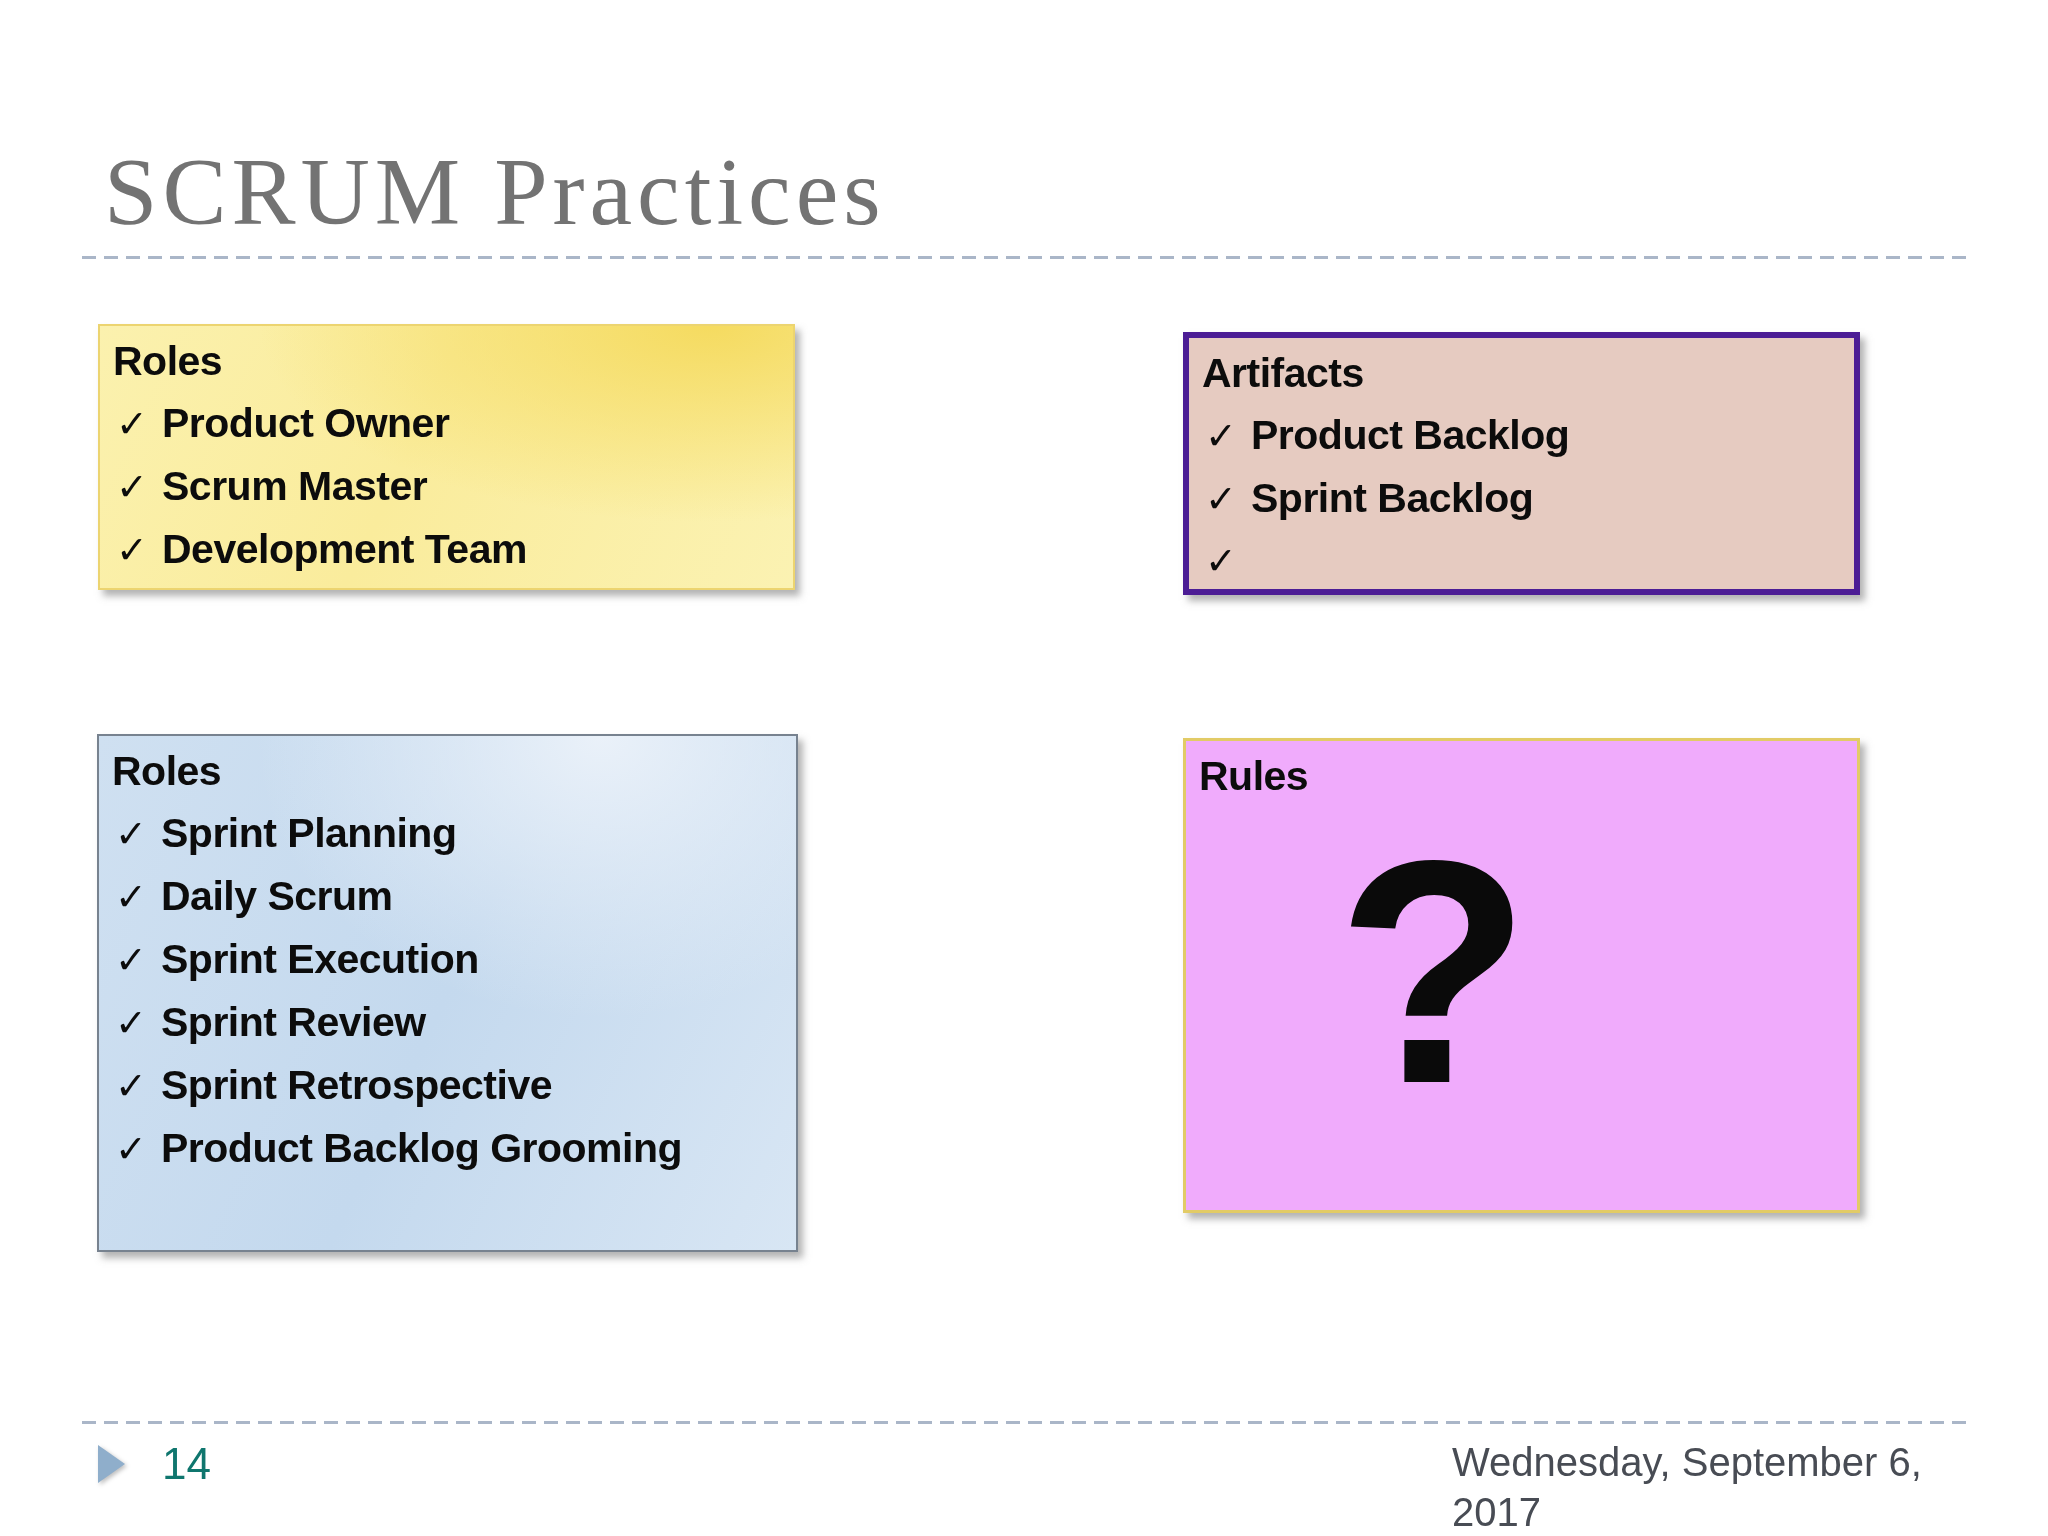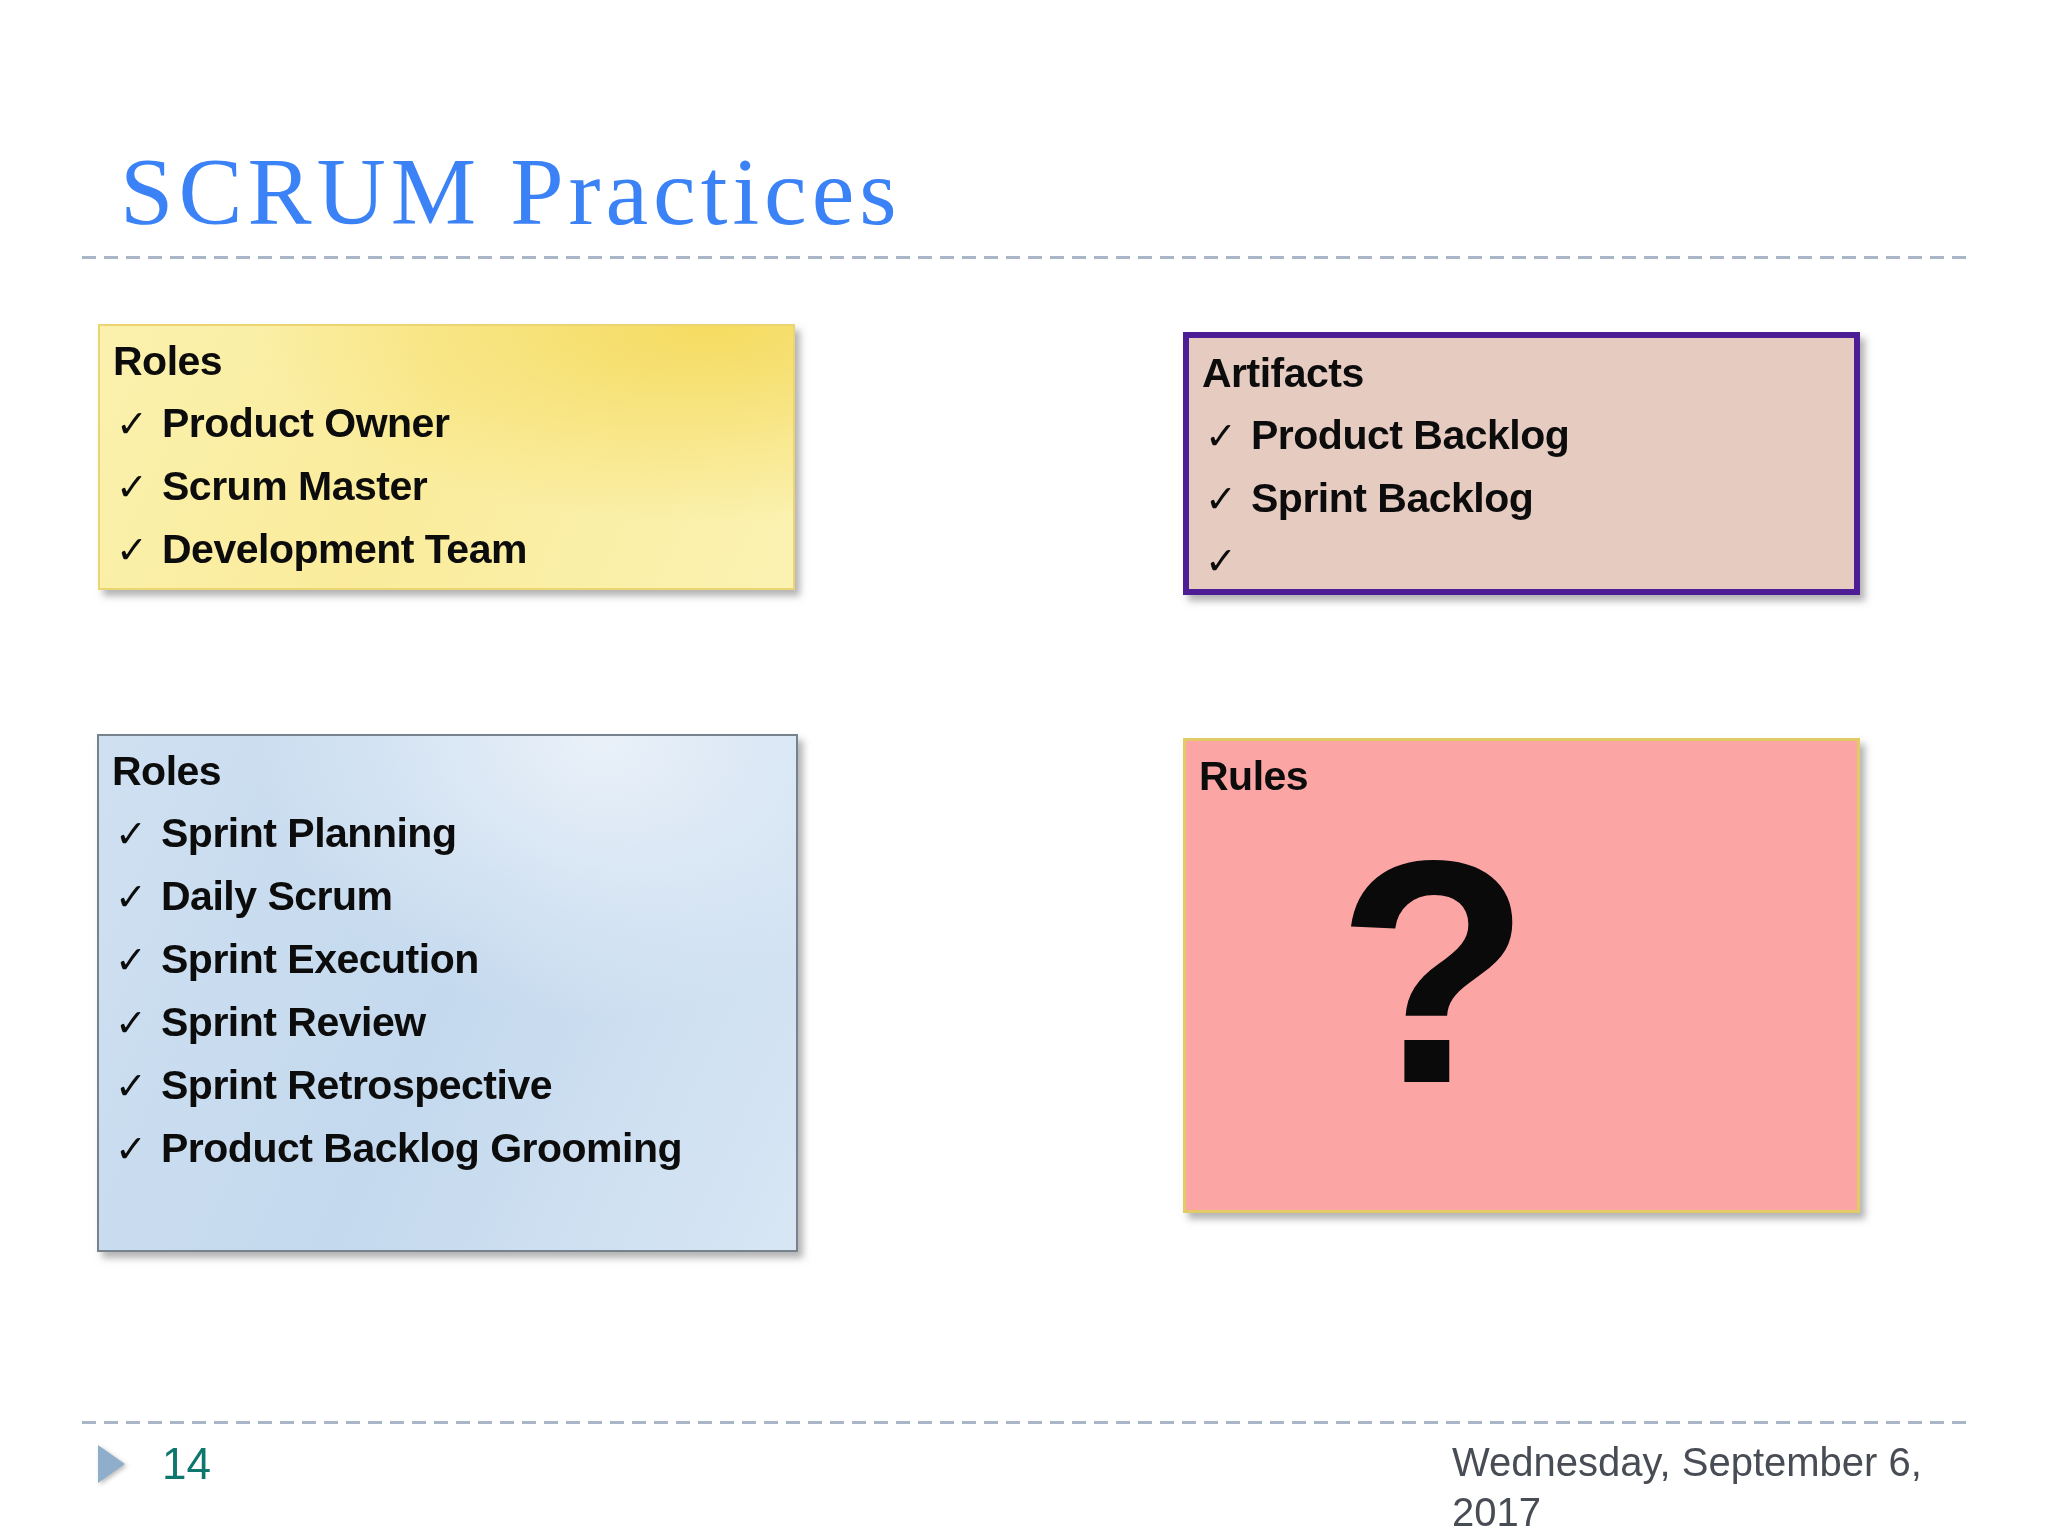--- a/index.html
+++ b/index.html
@@ -7,28 +7,28 @@
     position:relative;
     width:2048px; height:1536px;
     background:#ffffff;
     font-family:"Liberation Sans", sans-serif;
     overflow:hidden;
   }
 
   
   .title {
     position:absolute;
-    left:120px; top:144px;
+    left:104px; top:144px;
     margin:0;
     font-family:"Liberation Serif", "DejaVu Serif", serif;
     font-weight:400;
     font-size:96px;
     letter-spacing:5px;
     line-height:1;
-    color:#3b82f6;
+    color:#737373;
   }
 
   
   .dash {
     position:absolute;
     left:82px; width:1890px; height:3px;
     background:repeating-linear-gradient(90deg, #aab6c8 0 14px, transparent 14px 22px);
   }
   .top-dash { top:256px; }
   .bottom-dash { top:1421px; }
@@ -68,21 +68,21 @@
     left:97px; top:734px; width:701px; height:518px;
     border:2px solid #77828f;
     background:
       radial-gradient(90% 100% at 72% 0%, #eaf1f9 0%, rgba(234,241,249,0) 55%),
       linear-gradient(115deg, #cfe0f1 0%, #c4d9ee 50%, #d8e6f4 100%);
   }
   .note-c .item-text { max-width:540px; }
   .note-d {
     left:1183px; top:738px; width:677px; height:475px;
     border:3px solid #e2cb66;
-    background:#fca5a5;
+    background:#f0abfc;
   }
   .question {
     position:absolute;
     top:72px; left:50%;
     transform:translateX(calc(-50% - 88px));
     font-size:318px; line-height:1;
     font-weight:700;
     letter-spacing:0;
     color:#0a0a0a;
   }

